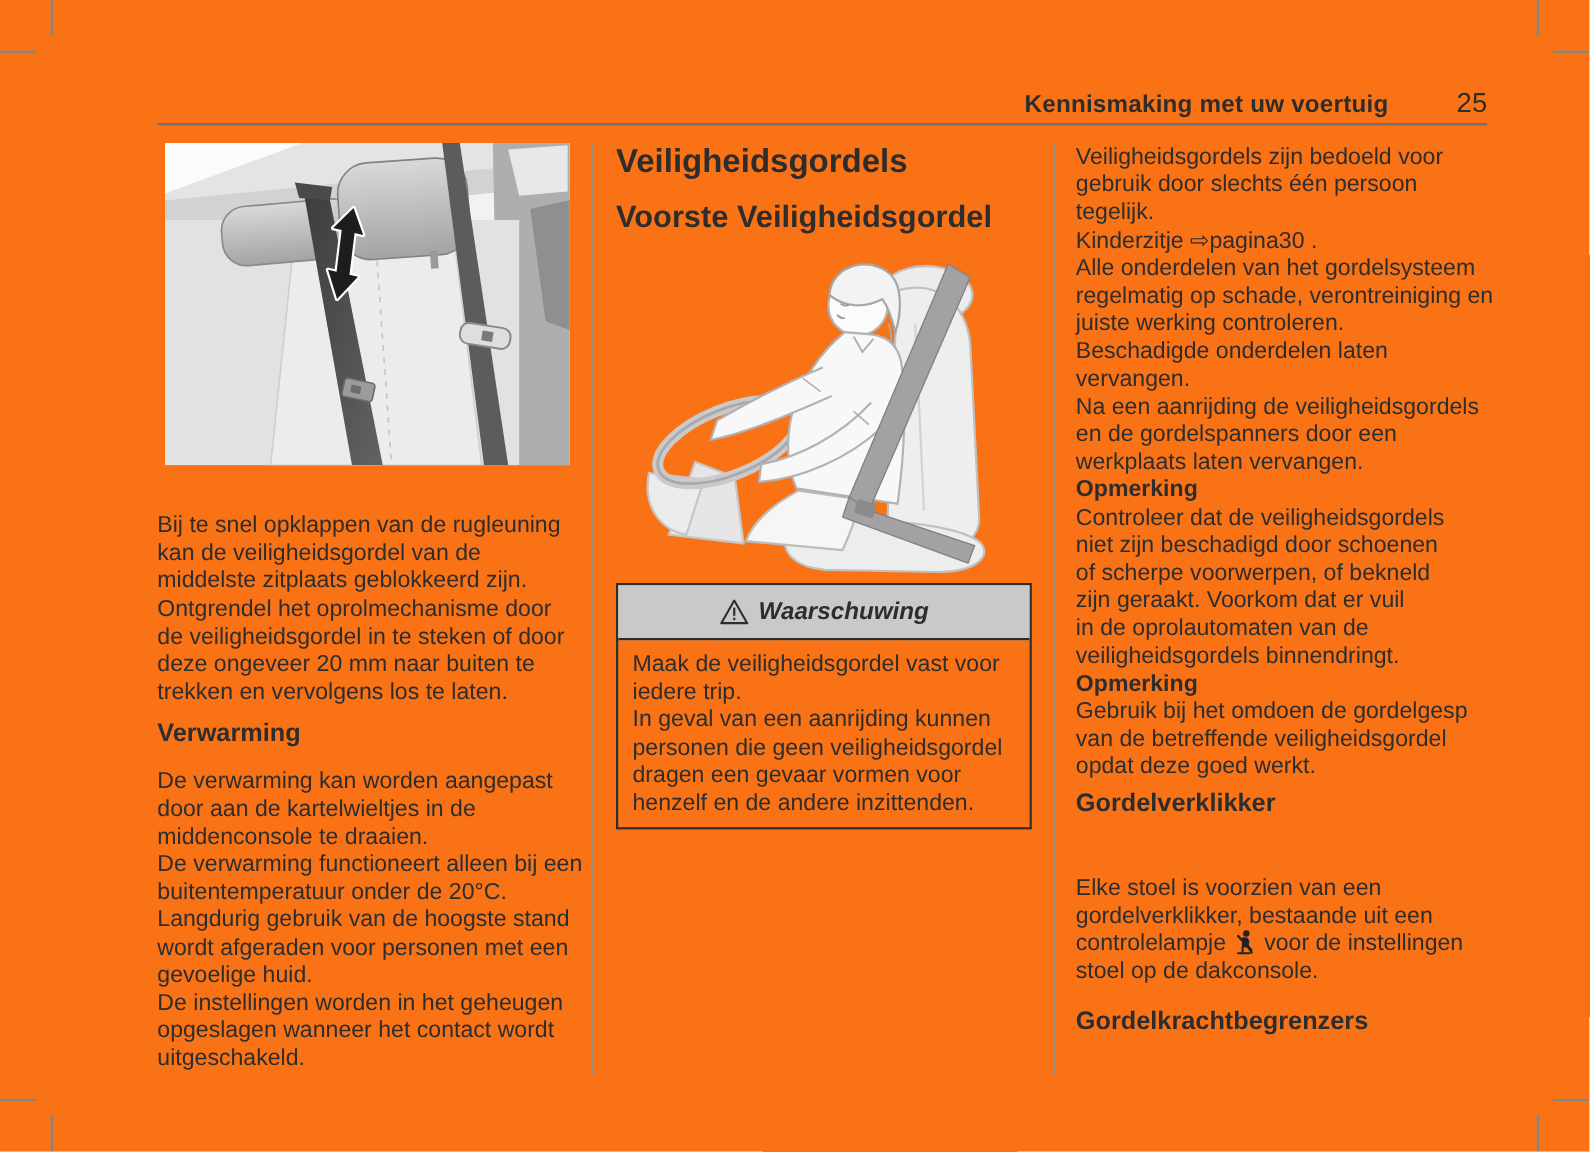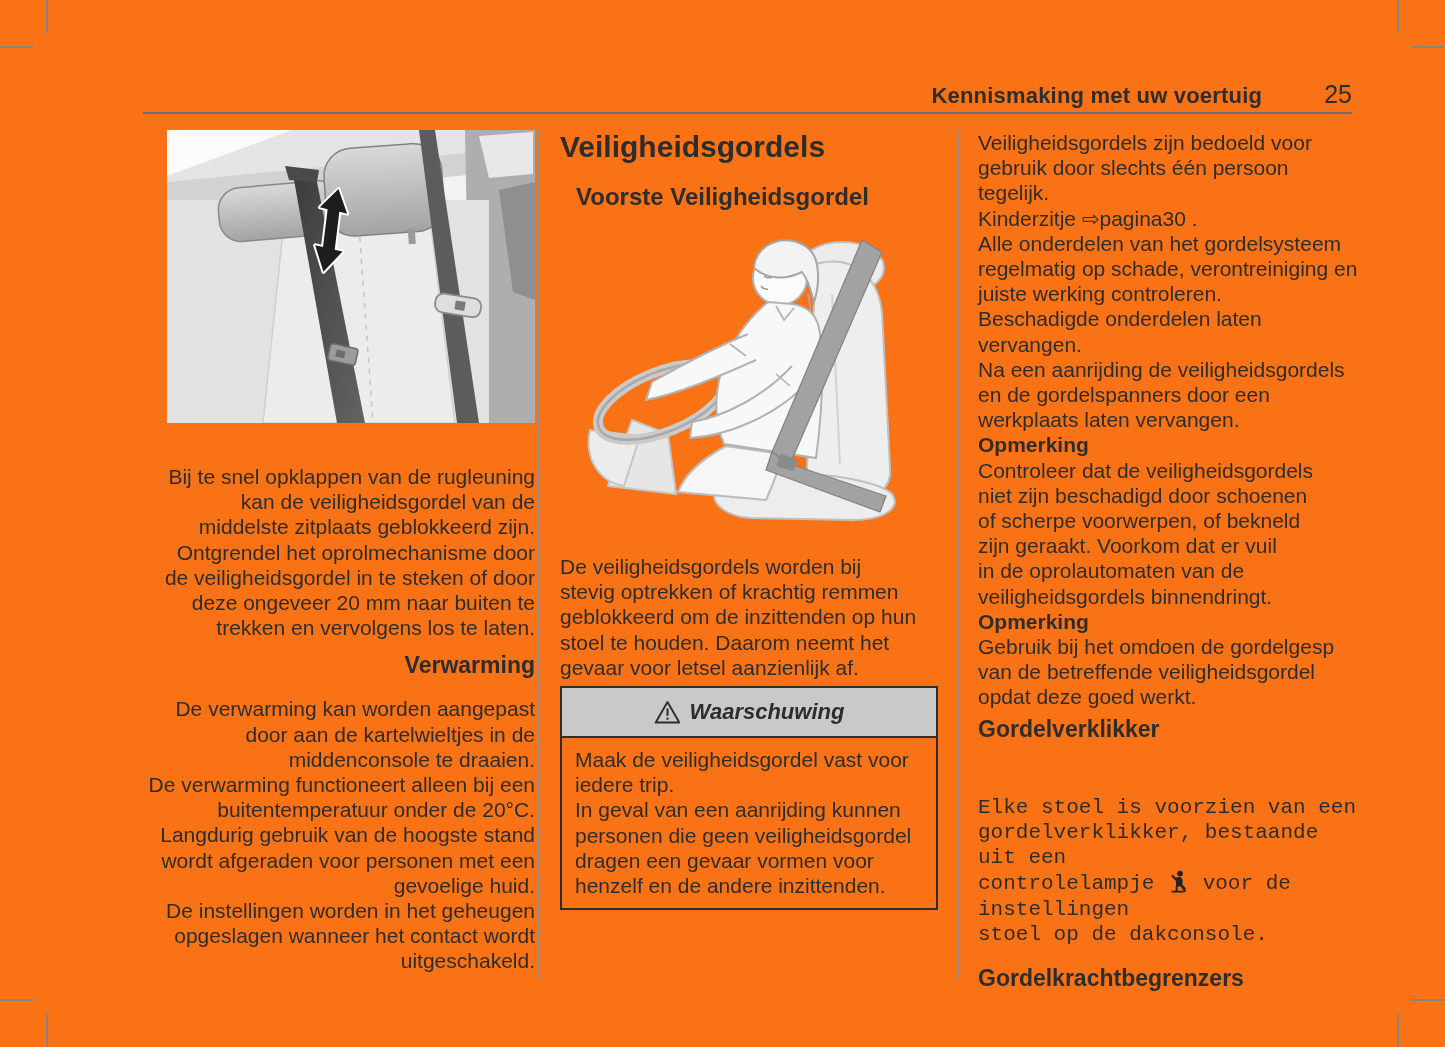--- a/index.html
+++ b/index.html
@@ -12,43 +12,43 @@
   #header-row{position:absolute;left:143px;top:80px;width:1209px;display:flex;align-items:baseline;}
   #header-title{margin-left:auto;font-size:22px;font-weight:bold;letter-spacing:.2px;}
   #header-page-number{font-size:25px;margin-left:62px;}
   #header-rule{position:absolute;left:143px;top:112px;width:1209px;height:2px;background:#6e6e6e;}
   
   .col-divider{position:absolute;top:130px;height:848px;width:1px;background:#8f8f8f;}
   #divider-1{left:538px;}
   #divider-2{left:958px;}
   
   .col{position:absolute;top:130px;}
-  #col-left{left:143px;width:392px;text-align:right;}
+  #col-left{left:143px;width:392px;}
   #col-mid{left:560px;width:378px;}
   #col-right{left:978px;width:384px;}
   .body-text{font-size:21px;line-height:25.2px;white-space:pre-line;margin:0;}
   .note-label{font-size:21px;line-height:25.2px;font-weight:bold;margin:0;}
   .section-heading{font-size:23px;line-height:26px;font-weight:bold;margin:0;}
   
   #rear-seat-figure{width:368px;height:293px;margin-left:7px;}
   #left-para-1{margin-top:37px;}
   #verwarming-heading{margin-top:12px;}
   #left-para-2{margin-top:18px;}
   
   #main-title{font-size:30px;line-height:34px;font-weight:bold;margin:0;}
-  #sub-title{font-size:24px;line-height:30px;font-weight:bold;margin:18px 0 0 16px;}
+  #sub-title{font-size:28px;line-height:30px;font-weight:bold;margin:18px 0 0 0;}
   #driver-figure-wrap{margin-top:12px;width:378px;height:300px;}
   #mid-para{margin-top:30px;}
   #warning-box{margin-top:6px;border:2px solid #2d2d2d;width:374px;}
   #warning-header{background:#c9c9c9;border-bottom:2px solid #2d2d2d;height:48px;display:flex;align-items:center;justify-content:center;gap:9px;font-style:italic;}
   #warning-title{font-size:22px;font-weight:bold;}
   #warning-body{padding:9px 13px 10px 13px;}
   
   #gordelverklikker-heading{margin-top:6px;margin-bottom:28px;}
-  #gordelverklikker-para{margin:0;font-family:Liberation Mono, monospace;}
+  #gordelverklikker-para{margin:0;}
   #seatbelt-reminder-icon-svg{vertical-align:-5px;margin:0 1px;}
   #gordelkracht-heading{margin-top:18px;margin-bottom:0;}
 </style>
 </head>
 <body>
 
 <div id="page">
 
   <div class="cropmark" style="left:46px;top:0;width:2px;height:33px;"></div>
   <div class="cropmark" style="left:0;top:46px;width:33px;height:2px;"></div>
@@ -156,25 +156,20 @@
           <path d="M196,82 L204,96 L214,84" fill="none" stroke="#b2b2b2" stroke-width="1.8"></path>
           <path d="M168,110 C134,124 100,142 72,158 L66,176 C98,170 140,152 176,136" fill="#f8f8f8" stroke="#b2b2b2" stroke-width="2"></path>
           <path d="M212,142 C184,172 146,192 112,198 L110,214 C148,212 192,192 220,166" fill="#f8f8f8" stroke="#b2b2b2" stroke-width="2"></path>
           <path d="M150,120 L166,132 M196,150 L210,162" stroke="#b2b2b2" stroke-width="1.6"></path>
           <polygon points="282,16 302,28 210,240 192,228" fill="#a2a2a2" stroke="#808080" stroke-width="1.2"></polygon>
           <polygon points="192,228 210,240 306,272 300,288 186,246" fill="#a2a2a2" stroke="#808080" stroke-width="1.2"></polygon>
           <rect x="198" y="232" width="18" height="13" rx="2" transform="rotate(18 207 238)" fill="#8b8b8b"></rect>
         </g>
       </svg>
     </div>
-    <p id="mid-para" class="body-text">De veiligheidsgordels worden bij
-stevig optrekken of krachtig remmen
-geblokkeerd om de inzittenden op hun
-stoel te houden. Daarom neemt het
-gevaar voor letsel aanzienlijk af.</p>
     <div id="warning-box">
       <div id="warning-header">
         <svg width="27" height="25" viewBox="0 0 27 25">
           <path d="M13.5 2 L25.3 22.5 L1.7 22.5 Z" fill="none" stroke="#2d2d2d" stroke-width="1.9" stroke-linejoin="round"></path>
           <rect x="12.5" y="8.4" width="2" height="7.4" fill="#2d2d2d"></rect>
           <rect x="12.5" y="17.6" width="2" height="2.2" fill="#2d2d2d"></rect>
         </svg>
         <span id="warning-title">Waarschuwing</span>
       </div>
       <p id="warning-body" class="body-text">Maak de veiligheidsgordel vast voor

